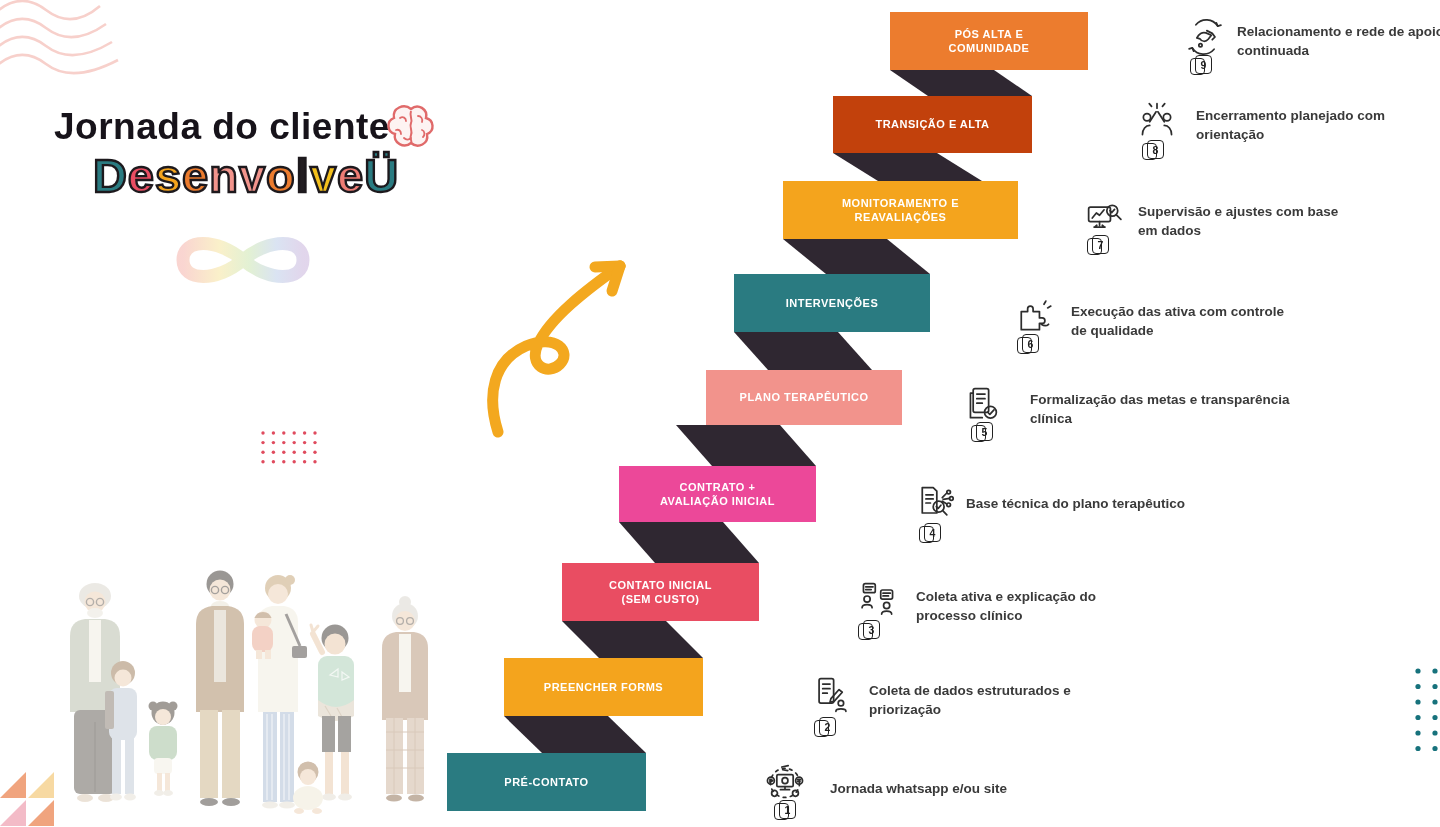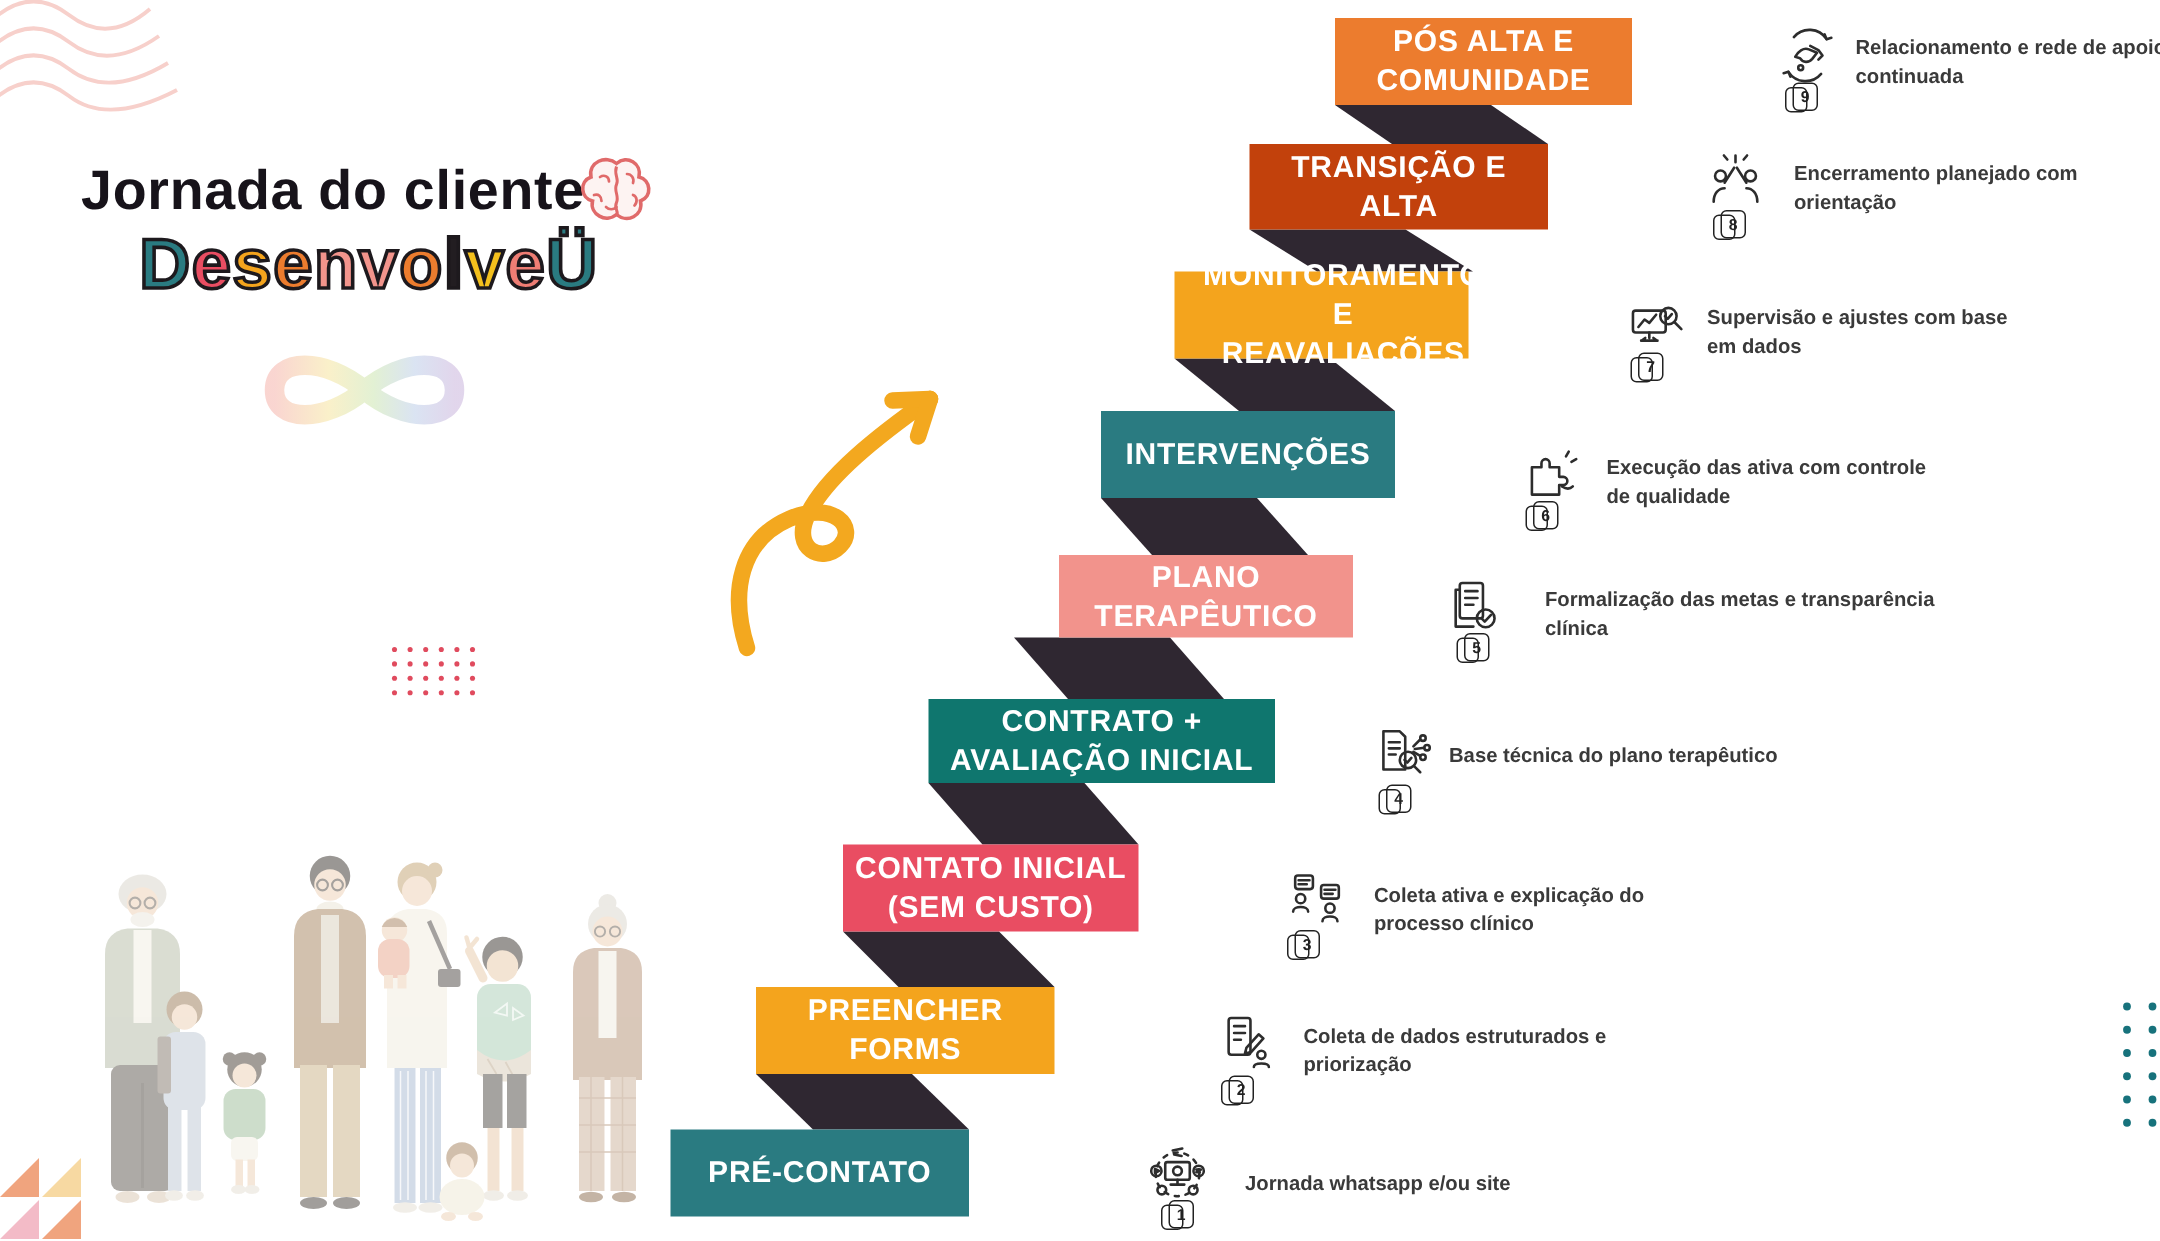--- a/index.html
+++ b/index.html
@@ -9,21 +9,21 @@
 
   
   .title1{position:absolute;left:52px;top:106px;width:340px;text-align:center;
           font-size:37px;font-weight:bold;color:#17131a;letter-spacing:.5px;}
   .brand{position:absolute;left:66px;top:148px;width:360px;text-align:center;
          font-size:47px;font-weight:bold;letter-spacing:1px;white-space:nowrap;}
   .brand span{-webkit-text-stroke:2.4px #1d191d;}
 
   
   .step{position:absolute;display:flex;align-items:center;justify-content:center;
-        text-align:center;color:#ffffff;font-weight:bold;font-size:20px;
+        text-align:center;color:#ffffff;font-weight:bold;font-size:11px;
         letter-spacing:.5px;line-height:1.3;white-space:pre-line;}
 
   
   .desc-row{position:absolute;width:360px;height:90px;}
   .desc-row .iconbox{position:absolute;left:0;top:0;width:40px;height:40px;}
   .icon-svg{stroke:#2d2d2d;stroke-width:1.9;fill:none;stroke-linecap:round;stroke-linejoin:round;}
   .desc-text{position:absolute;font-size:13.5px;font-weight:bold;color:#3a3a3a;
              line-height:1.42;white-space:pre-line;}
   .badge{position:absolute;width:15px;height:17px;border:1.8px solid #222;border-radius:4px;
          background:#fff;display:flex;align-items:center;justify-content:center;
@@ -255,25 +255,25 @@
     <polygon class="connector" points="734,332 838,332 872,370 768,370"></polygon>
     <polygon class="connector" points="783,239 887,239 930,274 826,274"></polygon>
     <polygon class="connector" points="833,153 937,153 982,181 878,181"></polygon>
     <polygon class="connector" points="890,70 994,70 1032,96 928,96"></polygon>
   </svg>
 
   <div class="step" style="left: 447px; top: 753px; width: 199px; height: 58px; background: rgb(42, 123, 129);"><span>PRÉ-CONTATO</span></div>
   <div class="step" style="left: 504px; top: 658px; width: 199px; height: 58px; background: rgb(244, 164, 29);"><span>PREENCHER FORMS</span></div>
   <div class="step" style="left: 562px; top: 563px; width: 197px; height: 58px; background: rgb(233, 77, 98);"><span>CONTATO  INICIAL
 (SEM CUSTO)</span></div>
-  <div class="step" style="left: 619px; top: 466px; width: 231px; height: 56px; background: #0f766e;"><span>CONTRATO +
+  <div class="step" style="left: 619px; top: 466px; width: 197px; height: 56px; background: #ec4899;"><span>CONTRATO +
 AVALIAÇÃO INICIAL</span></div>
   <div class="step" style="left: 676px; top: 370px; width: 196px; height: 55px; background: rgb(242, 147, 140); margin-left: 30px;"><span>PLANO TERAPÊUTICO</span></div>
   <div class="step" style="left: 734px; top: 274px; width: 196px; height: 58px; background: rgb(42, 123, 129);"><span>INTERVENÇÕES</span></div>
-  <div class="step" style="left: 783px; top: 181px; width: 167px; height: 58px; background: rgb(244, 164, 29); padding-left: 29px;"><span>MONITORAMENTO E
+  <div class="step" style="left: 783px; top: 181px; width: 235px; height: 58px; background: rgb(244, 164, 29);"><span>MONITORAMENTO E
 REAVALIAÇÕES</span></div>
   <div class="step" style="left: 833px; top: 96px; width: 199px; height: 57px; background: #c2410c;"><span>TRANSIÇÃO E ALTA</span></div>
   <div class="step" style="left: 890px; top: 12px; width: 198px; height: 58px; background: rgb(236, 124, 46);"><span>PÓS ALTA E
 COMUNIDADE</span></div>
 
   <div class="desc-row" style="left:765px;top:762px">
     <svg class="iconbox icon-svg" width="40" height="40" viewBox="0 0 44 44">
       <circle cx="22" cy="23" r="16" stroke-dasharray="3 5"></circle>
       <rect x="13" y="14" width="18" height="13" rx="1.5"></rect>
       <circle cx="22" cy="20.5" r="3.2"></circle>

